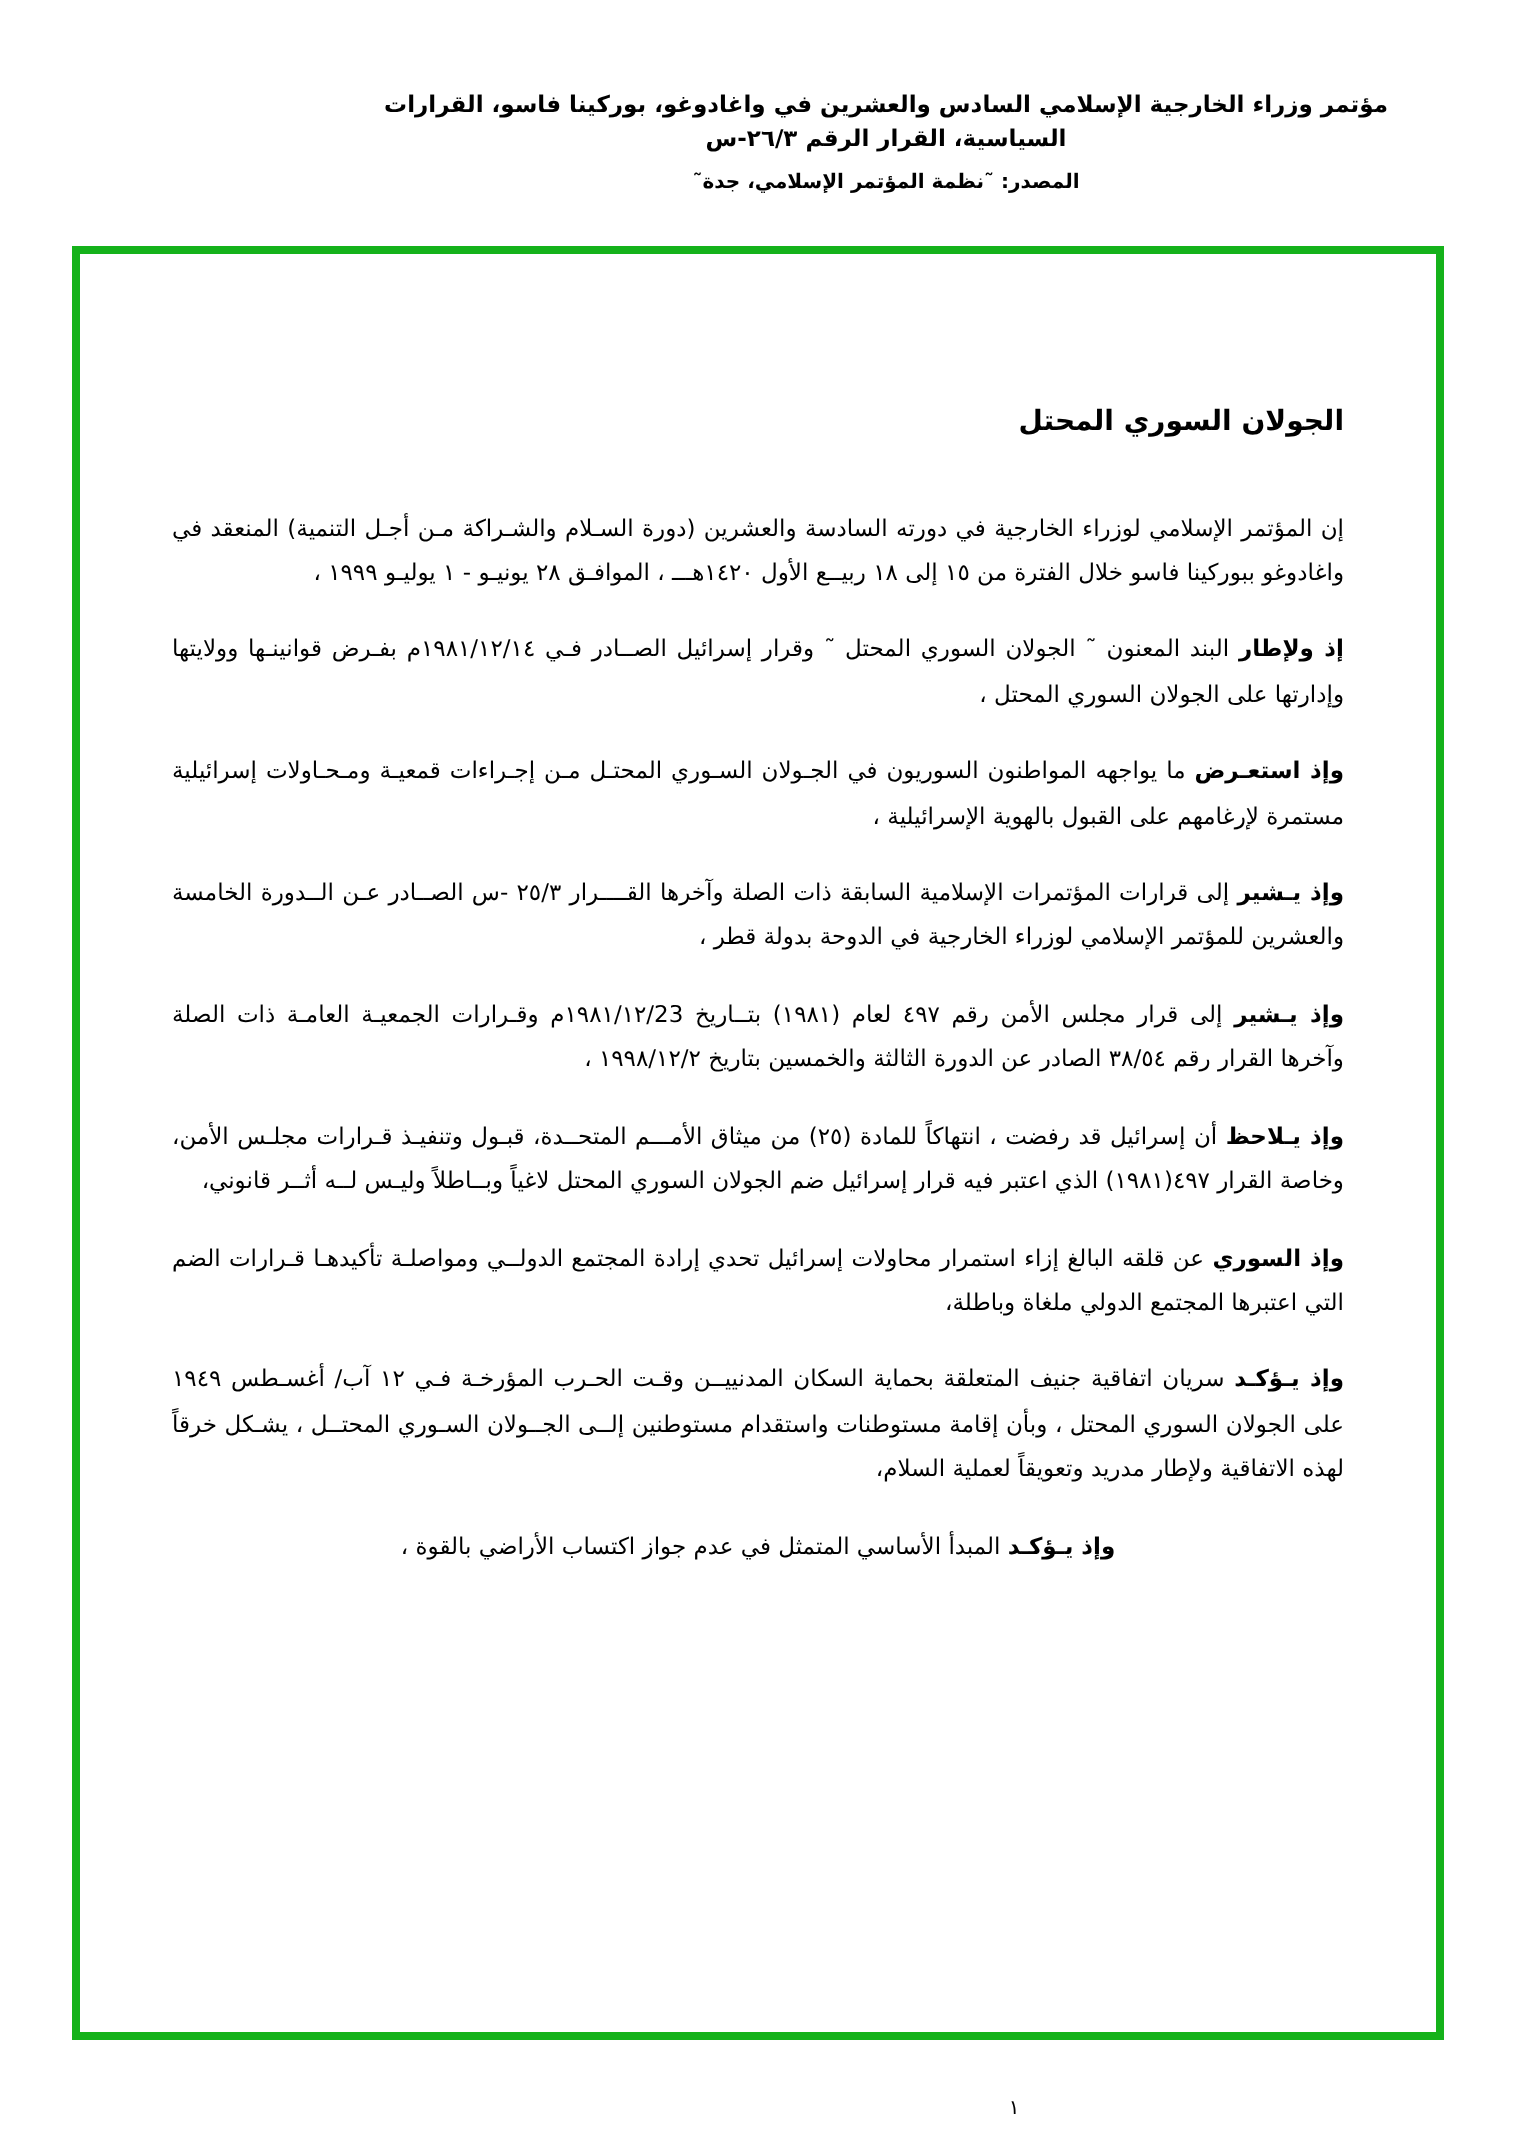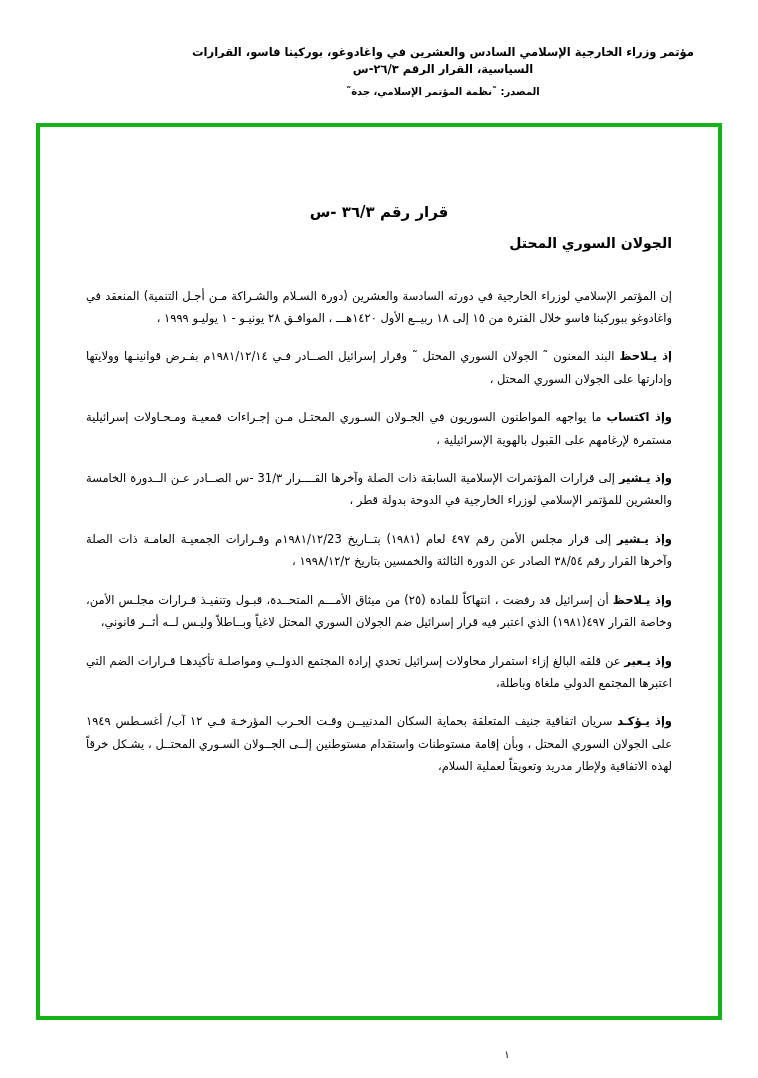--- a/index.html
+++ b/index.html
@@ -101,33 +101,33 @@
 <div class="page">
 
   <div class="header">
     <div class="header-line1">مؤتمر وزراء الخارجية الإسلامي السادس والعشرين في واغادوغو، بوركينا فاسو، القرارات السياسية، القرار الرقم ٢٦/٣-س</div>
     <div class="header-line2">المصدر: ˜نظمة المؤتمر الإسلامي، جدة˜</div>
   </div>
 
   <div class="frame">
 
     <div class="title-block">
-      <div class="title-main">قرار رقم ٣٦/٣ -س</div>
       <div class="title-topic">الجولان السوري المحتل</div>
     </div>
 
     <div class="body-text">
       <p class="para"><b></b> <span>إن المؤتمر الإسلامي لوزراء الخارجية في دورته السادسة والعشرين (دورة السـلام والشـراكة مـن أجـل التنمية) المنعقد في واغادوغو ببوركينا فاسو خلال الفترة من ١٥ إلى ١٨ ربيــع الأول ١٤٢٠هـــ ، الموافـق ٢٨ يونيـو - ١ يوليـو ١٩٩٩ ،</span></p>
-      <p class="para"><b>إذ يـلاحظ</b> <span>البند المعنون ˜ الجولان السوري المحتل ˜ وقرار إسرائيل الصــادر فـي ١٩٨١/١٢/١٤م بفـرض قوانينـها وولايتها وإدارتها على الجولان السوري المحتل ،</span></p>
-      <p class="para"><b>وإذ اكتساب</b> <span>ما يواجهه المواطنون السوريون في الجـولان السـوري المحتـل مـن إجـراءات قمعيـة ومـحـاولات إسرائيلية مستمرة لإرغامهم على القبول بالهوية الإسرائيلية ،</span></p>
-      <p class="para"><b>وإذ يـشير</b> <span>إلى قرارات المؤتمرات الإسلامية السابقة ذات الصلة وآخرها القــــرار 31/٣ -س الصــادر عـن الــدورة الخامسة والعشرين للمؤتمر الإسلامي لوزراء الخارجية في الدوحة بدولة قطر ،</span></p>
+      <p class="para"><b>إذ ولإطار</b> <span>البند المعنون ˜ الجولان السوري المحتل ˜ وقرار إسرائيل الصــادر فـي ١٩٨١/١٢/١٤م بفـرض قوانينـها وولايتها وإدارتها على الجولان السوري المحتل ،</span></p>
+      <p class="para"><b>وإذ استعـرض</b> <span>ما يواجهه المواطنون السوريون في الجـولان السـوري المحتـل مـن إجـراءات قمعيـة ومـحـاولات إسرائيلية مستمرة لإرغامهم على القبول بالهوية الإسرائيلية ،</span></p>
+      <p class="para"><b>وإذ يـشير</b> <span>إلى قرارات المؤتمرات الإسلامية السابقة ذات الصلة وآخرها القــــرار ٢٥/٣ -س الصــادر عـن الــدورة الخامسة والعشرين للمؤتمر الإسلامي لوزراء الخارجية في الدوحة بدولة قطر ،</span></p>
       <p class="para"><b>وإذ يـشير</b> <span>إلى قرار مجلس الأمن رقم ٤٩٧ لعام (١٩٨١) بتــاريخ ١٩٨١/١٢/23م وقـرارات الجمعيـة العامـة ذات الصلة وآخرها القرار رقم ٣٨/٥٤ الصادر عن الدورة الثالثة والخمسين بتاريخ ١٩٩٨/١٢/٢ ،</span></p>
       <p class="para"><b>وإذ يـلاحظ</b> <span>أن إسرائيل قد رفضت ، انتهاكاً للمادة (٢٥) من ميثاق الأمـــم المتحــدة، قبـول وتنفيـذ قـرارات مجلـس الأمن، وخاصة القرار ٤٩٧(١٩٨١) الذي اعتبر فيه قرار إسرائيل ضم الجولان السوري المحتل لاغياً وبــاطلاً وليـس لــه أثــر قانوني،</span></p>
-      <p class="para"><b>وإذ يـعبر</b> <span>عن قلقه البالغ إزاء استمرار محاولات إسرائيل تحدي إرادة المجتمع الدولــي ومواصلـة تأكيدهـا قـرارات الضم التي اعتبرها المجتمع الدولي ملغاة وباطلة،</span></p>
+      <p class="para"><b>وإذ السوري</b> <span>عن قلقه البالغ إزاء استمرار محاولات إسرائيل تحدي إرادة المجتمع الدولــي ومواصلـة تأكيدهـا قـرارات الضم التي اعتبرها المجتمع الدولي ملغاة وباطلة،</span></p>
       <p class="para"><b>وإذ يـؤكـد</b> <span>سريان اتفاقية جنيف المتعلقة بحماية السكان المدنييــن وقـت الحـرب المؤرخـة فـي ١٢ آب/ أغسـطس ١٩٤٩ على الجولان السوري المحتل ، وبأن إقامة مستوطنات واستقدام مستوطنين إلــى الجــولان السـوري المحتــل ، يشـكل خرقاً لهذه الاتفاقية ولإطار مدريد وتعويقاً لعملية السلام،</span></p>
+      <p class="para center"><b>وإذ يـؤكـد</b> <span>المبدأ الأساسي المتمثل في عدم جواز اكتساب الأراضي بالقوة ،</span></p>
     </div>
 
   </div>
 
   <div class="footer">
     <span>١</span>
   </div>
 
 </div>
 

